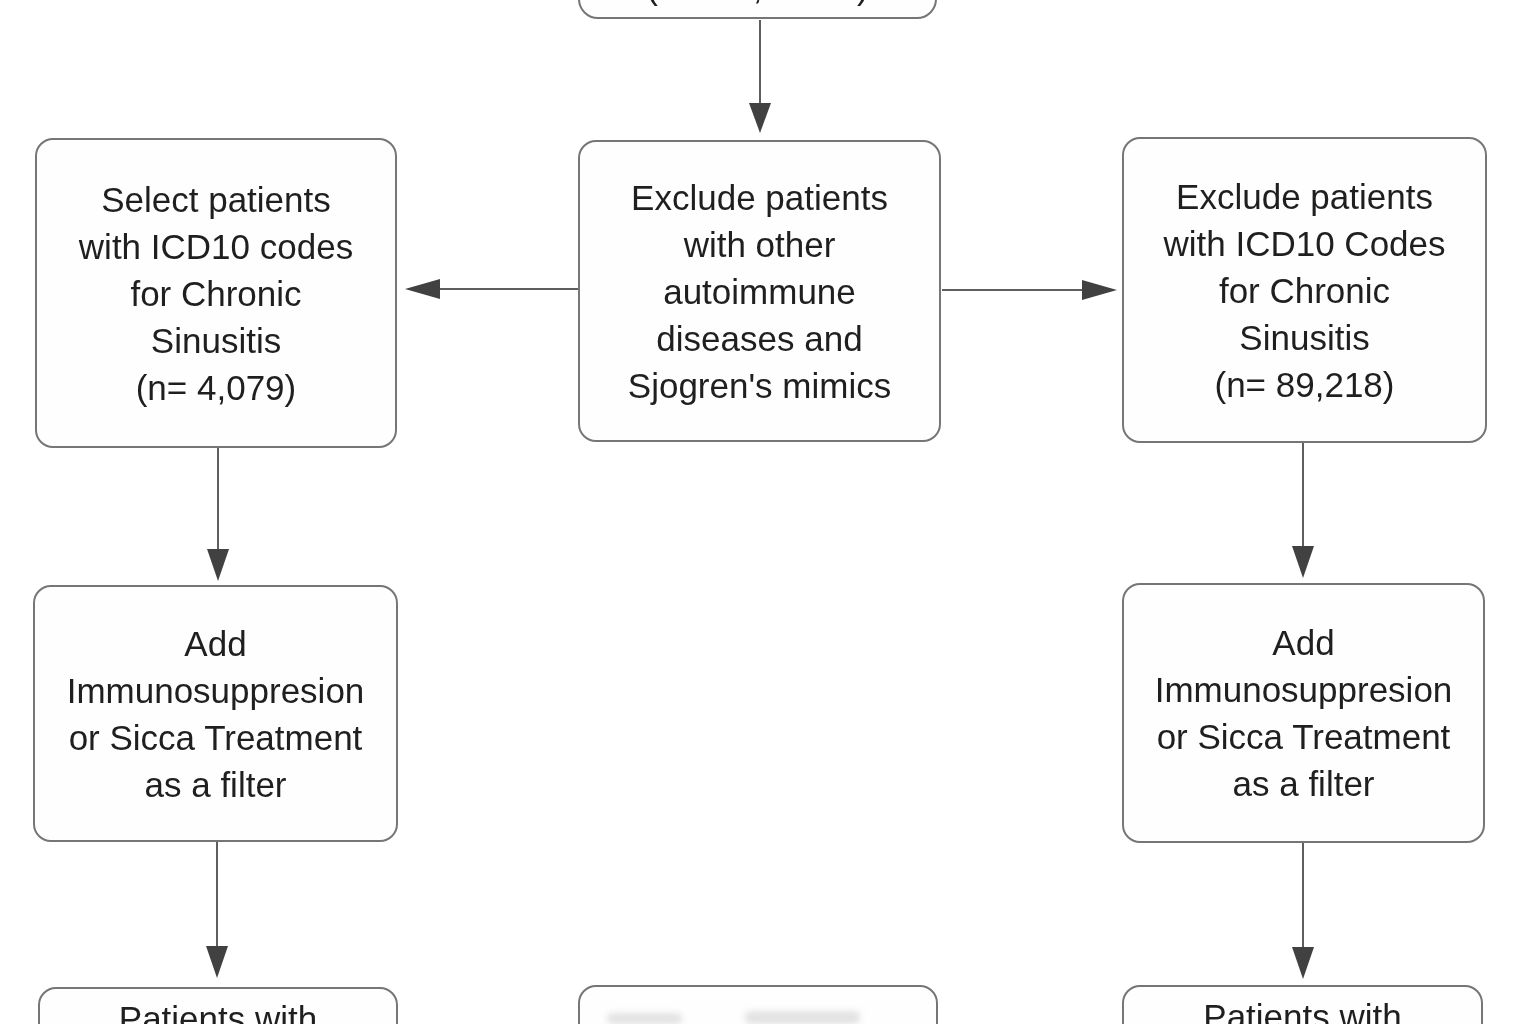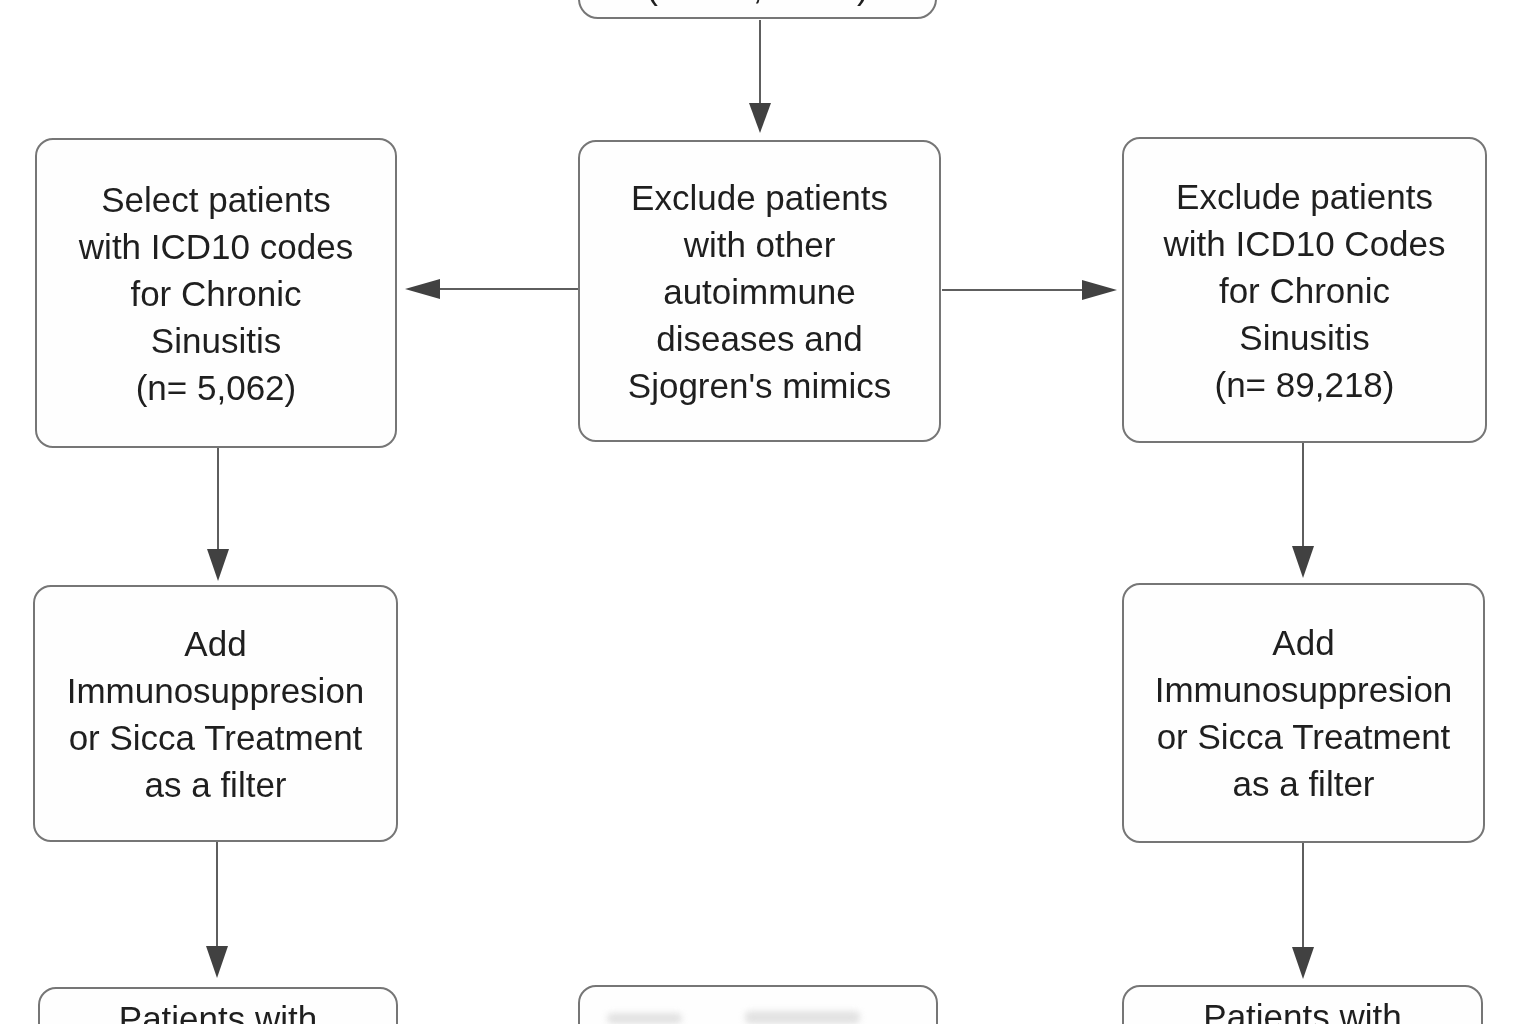--- a/index.html
+++ b/index.html
@@ -111,21 +111,21 @@
 
   <div class="node node-top" style="left:578px; top:-160px; width:359px; height:179px;">
     <span class="partial">( , )</span>
   </div>
 
   <div class="node" style="left:35px; top:138px; width:362px; height:310px;">
     <span class="label">Select patients
 with ICD10 codes
 for Chronic
 Sinusitis
-(n= 5,062)</span>
+(n= 4,079)</span>
   </div>
 
   <div class="node" style="left:578px; top:140px; width:363px; height:302px;">
     <span class="label">Exclude patients
 with other
 autoimmune
 diseases and
 Sjogren's mimics</span>
   </div>
 

